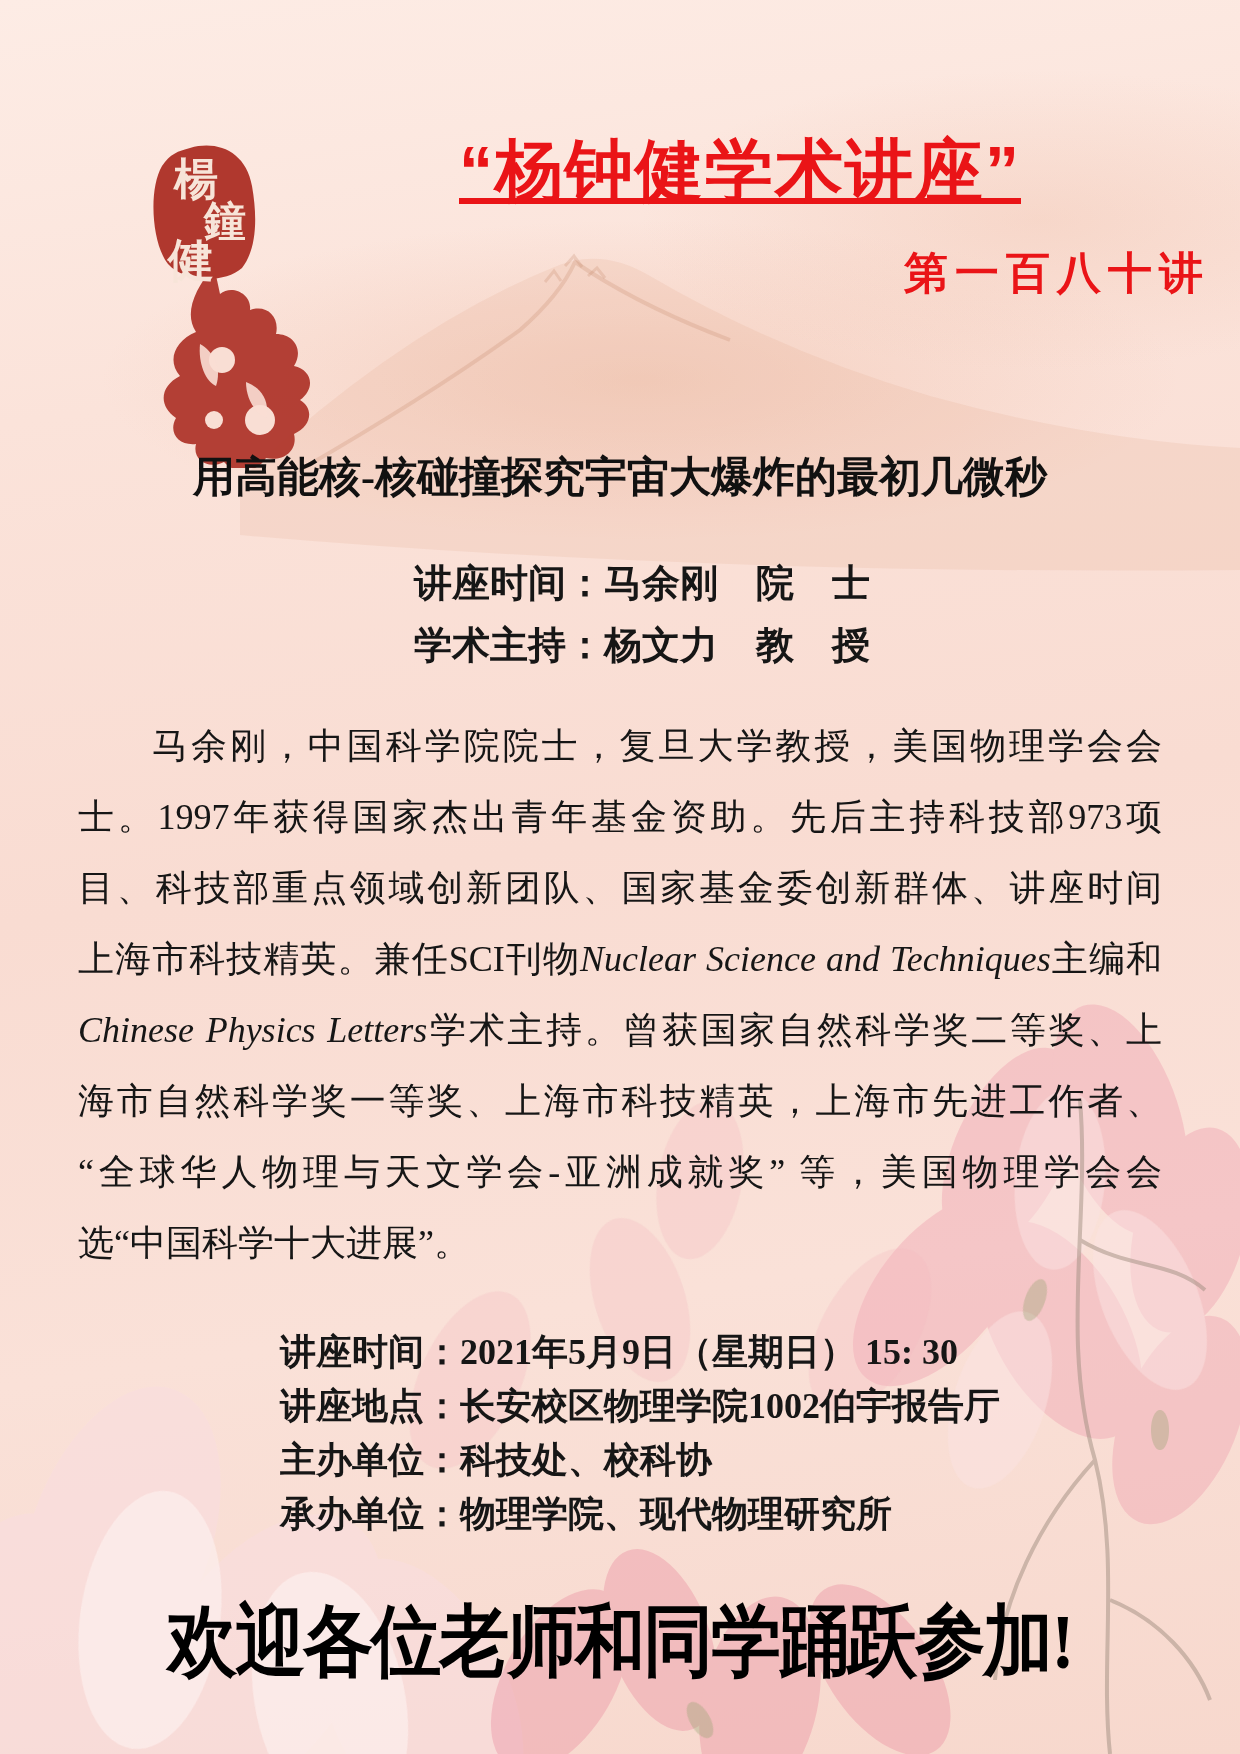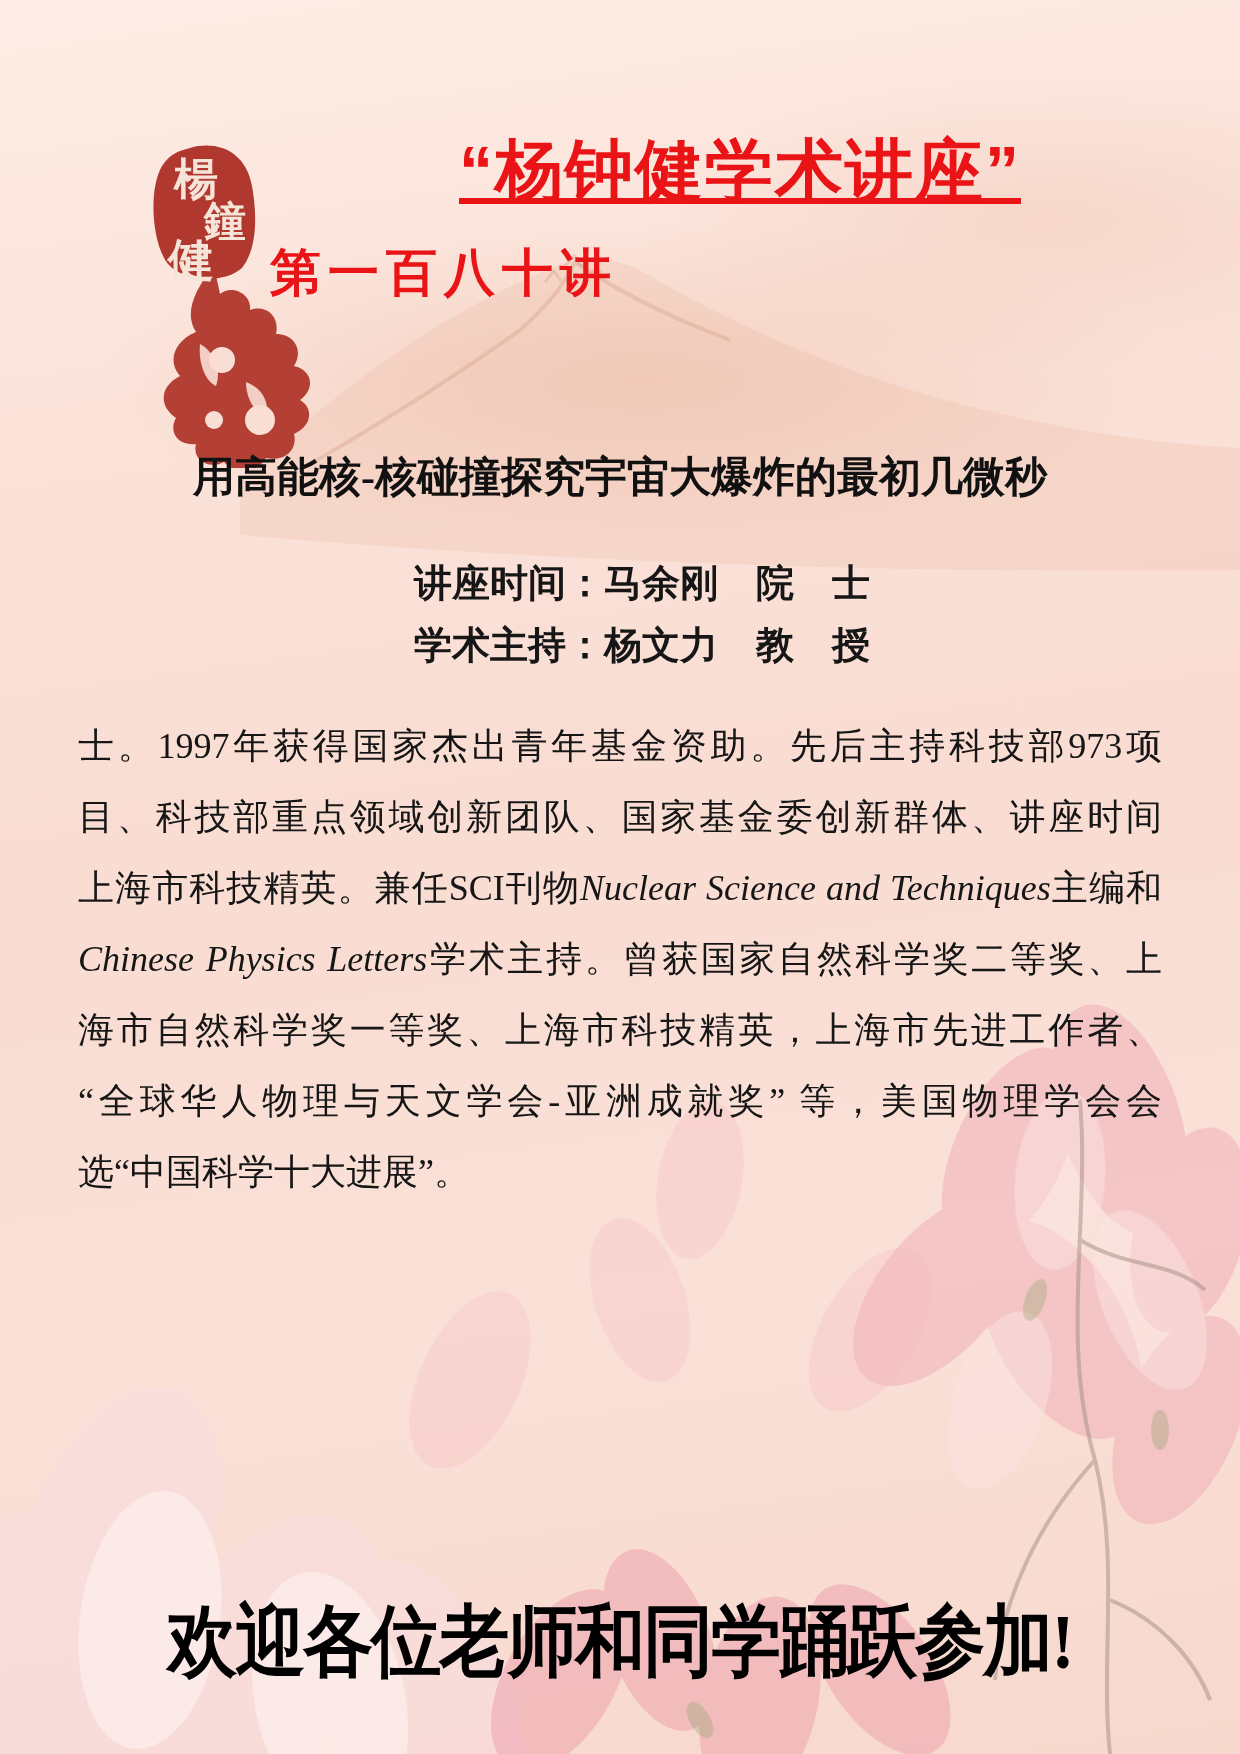--- a/index.html
+++ b/index.html
@@ -11,23 +11,23 @@
   .bg{position:absolute;left:0;top:0;z-index:0;}
   .layer{position:absolute;z-index:2;}
   .seal{left:118px;top:138px;width:200px;height:330px;}
   .seal-char{font-family:"Liberation Serif","DejaVu Serif",serif;font-weight:bold;fill:#f7e4d8;}
   .title1{
     left:270px;top:122px;width:940px;text-align:center;color:#ea1417;
     font-family:"Liberation Sans","DejaVu Sans",sans-serif;font-weight:bold;
     font-size:68px;line-height:96px;letter-spacing:2px;text-decoration:underline;
   }
   .title2{
-    left:270px;top:228px;width:940px;text-align:left;color:#ea1417;
+    left:270px;top:228px;width:940px;text-align:right;color:#ea1417;
     font-family:"Liberation Sans","DejaVu Sans",sans-serif;font-weight:bold;
-    font-size:51px;line-height:90px;letter-spacing:7px;
+    font-size:44px;line-height:90px;letter-spacing:7px;
   }
   .topic{
     left:28px;top:446px;width:1184px;text-align:center;
     font-weight:bold;font-size:42px;line-height:62px;color:#111;
   }
   .speakers{left:22px;top:552px;width:1240px;}
   .speaker-line{height:62px;line-height:62px;font-size:38px;font-weight:bold;text-align:center;}
   .bio{left:78px;top:711px;width:1084px;}
   .bio-line{
     height:71px;line-height:71px;font-size:36px;white-space:nowrap;
@@ -136,25 +136,32 @@
   <div class="layer title2">第一百八十讲</div>
 
   <div class="layer topic">用高能核-核碰撞探究宇宙大爆炸的最初几微秒</div>
 
   <div class="layer speakers">
       <div class="speaker-line"><span>讲座时间：</span><span>马余刚</span>　<span>院　士</span></div>
       <div class="speaker-line"><span>学术主持：</span><span>杨文力</span>　<span>教　授</span></div>
     </div>
 
   <div class="layer bio">
+      <div class="bio-line first"><span>马余刚，中国科学院院士，复旦大学教授，美国物理学会会</span></div>
       <div class="bio-line"><span>士。1997年获得国家杰出青年基金资助。先后主持科技部973项</span></div>
       <div class="bio-line"><span>目、科技部重点领域创新团队、国家基金委创新群体、讲座时间</span></div>
       <div class="bio-line"><span>上海市科技精英。兼任SCI刊物</span><span class="en">Nuclear Science and Techniques</span><span>主编和</span></div>
       <div class="bio-line"><span class="en">Chinese Physics Letters</span><span>学术主持。曾获国家自然科学奖二等奖、上</span></div>
       <div class="bio-line"><span>海市自然科学奖一等奖、上海市科技精英，上海市先进工作者、</span></div>
       <div class="bio-line"><span>“全球华人物理与天文学会-亚洲成就奖” 等，美国物理学会会</span></div>
       <div class="bio-line last"><span>选“中国科学十大进展”。</span></div>
     </div>
 
+  <div class="layer details">
+      <div class="detail-line"><span>讲座时间：</span><span>2021年5月9日（星期日） 15: 30</span></div>
+      <div class="detail-line"><span>讲座地点：</span><span>长安校区物理学院1002伯宇报告厅</span></div>
+      <div class="detail-line"><span>主办单位：</span><span>科技处、校科协</span></div>
+      <div class="detail-line"><span>承办单位：</span><span>物理学院、现代物理研究所</span></div>
+    </div>
 
   <div class="layer footer">欢迎各位老师和同学踊跃参加!</div>
 
 </div>
 
 </body></html>

